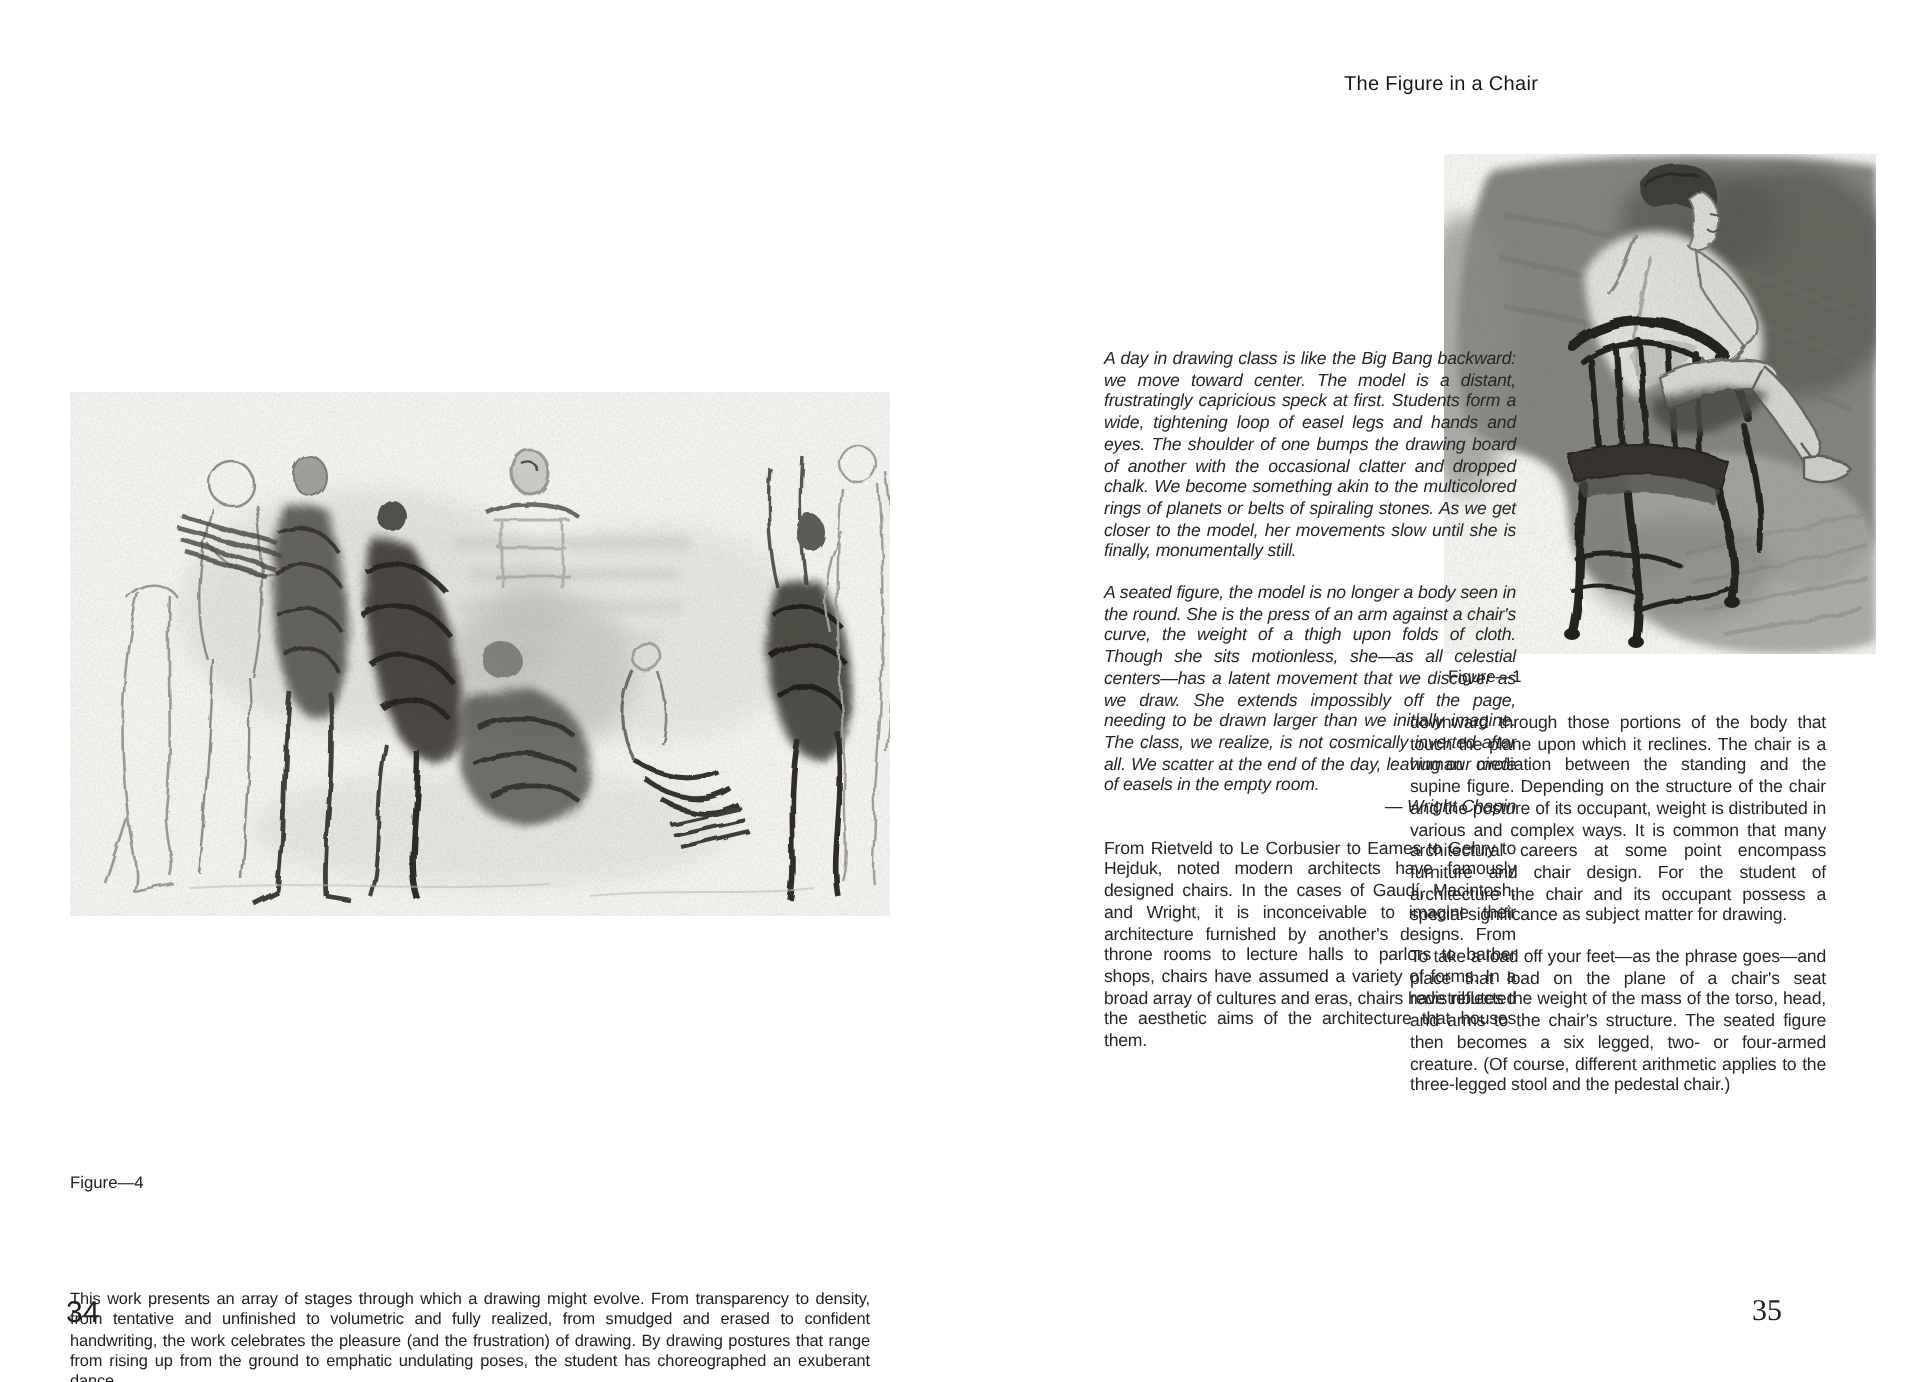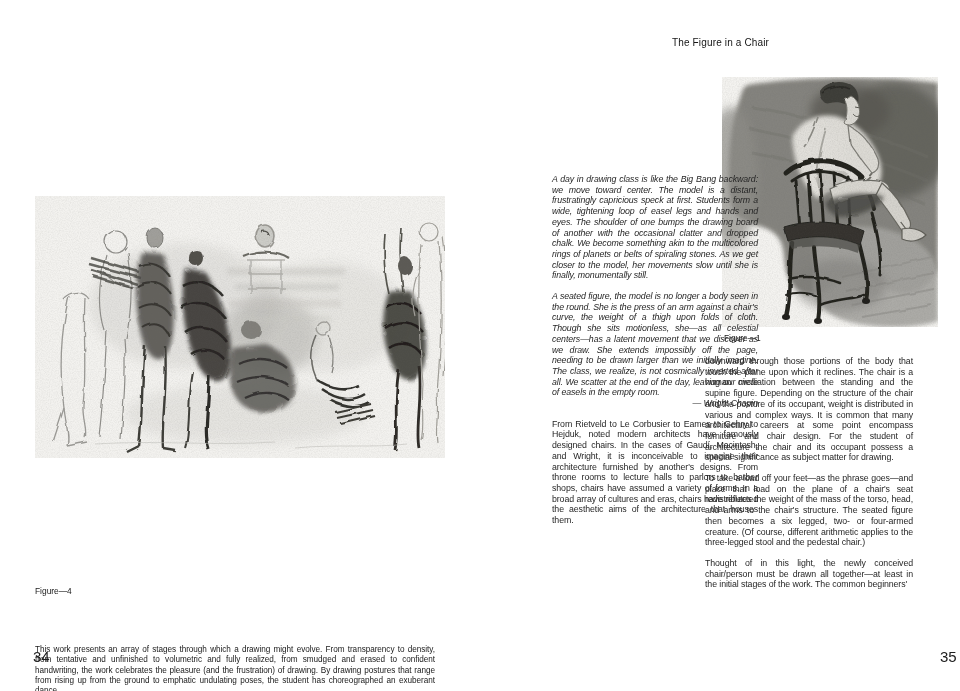--- a/index.html
+++ b/index.html
@@ -284,19 +284,18 @@
         <p>A day in drawing class is like the Big Bang backward: we move toward center. The model is a distant, frustratingly capricious speck at first. Students form a wide, tightening loop of easel legs and hands and eyes. The shoulder of one bumps the drawing board of another with the occasional clatter and dropped chalk. We become something akin to the multicolored rings of planets or belts of spiraling stones. As we get closer to the model, her movements slow until she is finally, monumentally still.</p>
         <p style="margin-bottom:0;">A seated figure, the model is no longer a body seen in the round. She is the press of an arm against a chair's curve, the weight of a thigh upon folds of cloth. Though she sits motionless, she—as all celestial centers—has a latent movement that we discover as we draw. She extends impossibly off the page, needing to be drawn larger than we initially imagine. The class, we realize, is not cosmically inverted after all. We scatter at the end of the day, leaving our circle of easels in the empty room.</p>
         <div class="attribution">— Wright Chapin</div>
       </div>
       <p>From Rietveld to Le Corbusier to Eames to Gehry to Hejduk, noted modern architects have famously designed chairs. In the cases of Gaudí, Macintosh, and Wright, it is inconceivable to imagine their architecture furnished by another's designs. From throne rooms to lecture halls to parlors to barber shops, chairs have assumed a variety of forms. In a broad array of cultures and eras, chairs have reflected the aesthetic aims of the architecture that houses them.</p>
     </div>
 
     <div class="abs body-text" style="left:705px;top:356px;width:208px;">
       <p>downward through those portions of the body that touch the plane upon which it reclines. The chair is a human mediation between the standing and the supine figure. Depending on the structure of the chair and the posture of its occupant, weight is distributed in various and complex ways. It is common that many architectural careers at some point encompass furniture and chair design. For the student of architecture the chair and its occupant possess a special significance as subject matter for drawing.</p>
       <p>To take a load off your feet—as the phrase goes—and place that load on the plane of a chair's seat redistributes the weight of the mass of the torso, head, and arms to the chair's structure. The seated figure then becomes a six legged, two- or four-armed creature. (Of course, different arithmetic applies to the three-legged stool and the pedestal chair.)</p>
-      <p>Thought of in this light, the newly conceived chair/person must be drawn all together—at least in the initial stages of the work. The common beginners'</p>
     </div>
 
-    <div class="abs pagenum" style="left:940px;top:648px;">35</div>
+    <div class="abs pagenum" style="left:876px;top:648px;font-family:Liberation Serif, serif;">35</div>
   </div>
 
 </div>
 
 </body></html>

